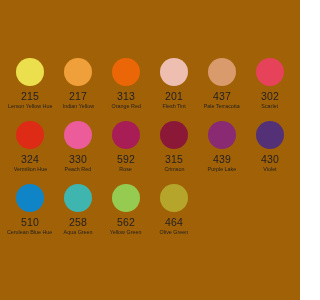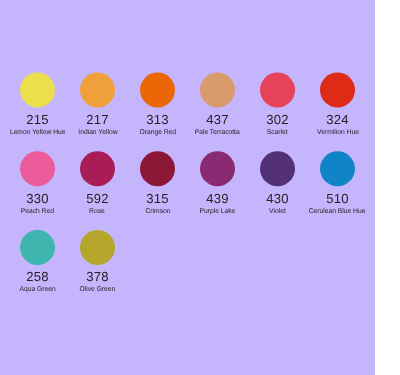--- a/index.html
+++ b/index.html
@@ -11,21 +11,21 @@
     height: 300px;
     background: #ffffff;
     font-family: "Liberation Sans", sans-serif;
     overflow: hidden;
   }
 
   #swatch-chart {
     position: relative;
     width: 300px;
     height: 300px;
-    background: #c4b5fd;
+    background: #a16207;
     box-sizing: border-box;
   }
 
   .grid {
     position: absolute;
     left: 6px;
     top: 58px;
     width: 288px;
     display: grid;
     grid-template-columns: repeat(6, 48px);
@@ -83,20 +83,25 @@
         <div class="dot" style="background: rgb(240, 160, 58);"></div>
         <div class="code">217</div>
         <div class="cname">Indian Yellow</div>
       </div>
       <div class="cell">
         <div class="dot" style="background: rgb(234, 102, 7);"></div>
         <div class="code">313</div>
         <div class="cname">Orange Red</div>
       </div>
       <div class="cell">
+        <div class="dot" style="background: rgb(238, 191, 177);"></div>
+        <div class="code">201</div>
+        <div class="cname">Flesh Tint</div>
+      </div>
+      <div class="cell">
         <div class="dot" style="background: rgb(217, 154, 108);"></div>
         <div class="code">437</div>
         <div class="cname">Pale Terracotta</div>
       </div>
       <div class="cell">
         <div class="dot" style="background: rgb(230, 66, 90);"></div>
         <div class="code">302</div>
         <div class="cname">Scarlet</div>
       </div>
       <div class="cell">
@@ -133,18 +138,23 @@
         <div class="dot" style="background: rgb(15, 133, 200);"></div>
         <div class="code">510</div>
         <div class="cname">Cerulean Blue Hue</div>
       </div>
       <div class="cell">
         <div class="dot" style="background: rgb(63, 181, 176);"></div>
         <div class="code">258</div>
         <div class="cname">Aqua Green</div>
       </div>
       <div class="cell">
+        <div class="dot" style="background: rgb(149, 203, 81);"></div>
+        <div class="code">562</div>
+        <div class="cname">Yellow Green</div>
+      </div>
+      <div class="cell">
         <div class="dot" style="background: rgb(181, 166, 43);"></div>
-        <div class="code">378</div>
+        <div class="code">464</div>
         <div class="cname">Olive Green</div>
       </div>
     </div>
 </div>
 
 </body></html>

